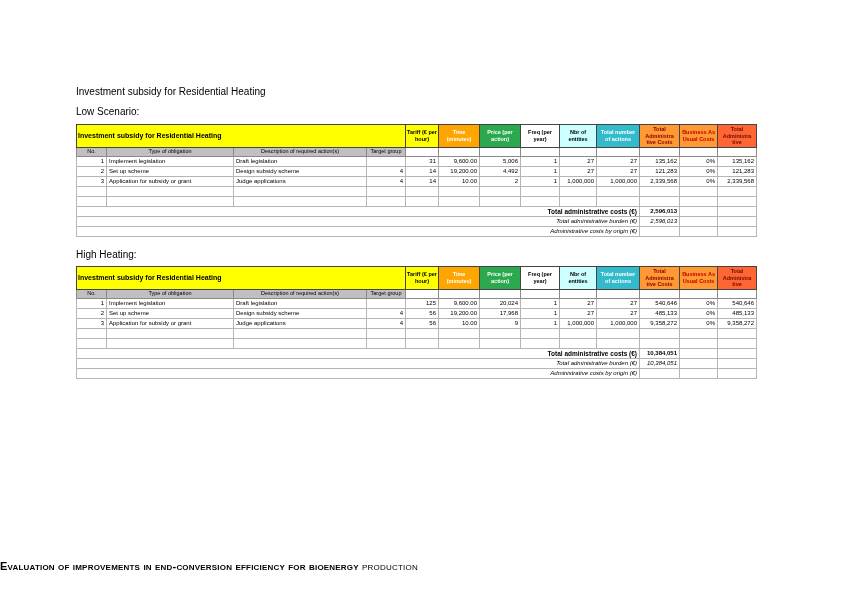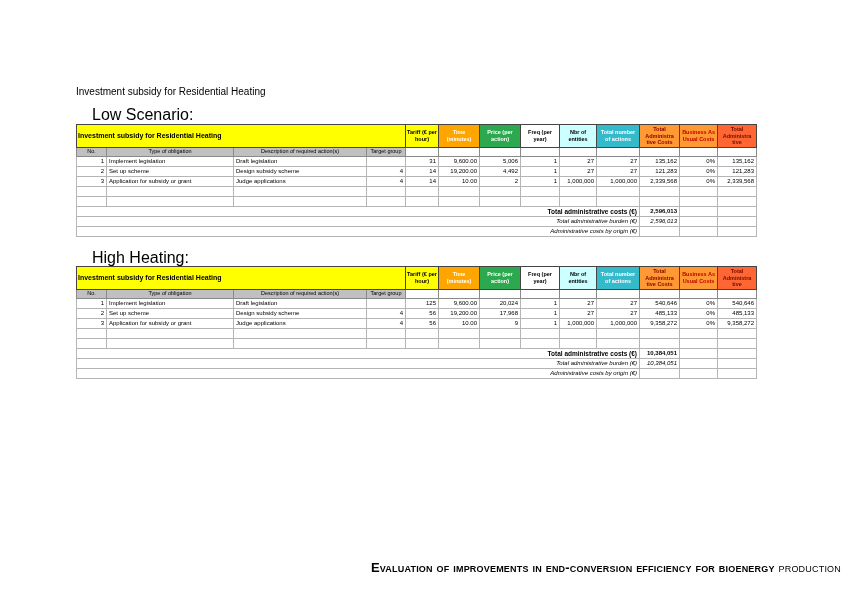--- a/index.html
+++ b/index.html
@@ -1,19 +1,19 @@
 <!DOCTYPE html>
 <html><head>
 <meta charset="utf-8">
 <style>
   *{margin:0;padding:0;box-sizing:border-box}
   html,body{width:841px;height:595px;background:#fff;overflow:hidden}
   body{position:relative;font-family:"Liberation Sans",sans-serif;color:#000}
   .page-title{position:absolute;left:76px;top:86px;font-size:10px}
-  .scen{position:absolute;left:92px;font-size:16px}
+  .scen{position:absolute;left:76px;font-size:10px}
   #scen-low{top:106px}
   #scen-high{top:249px}
   table.sheet{position:absolute;left:76px;border-collapse:collapse;table-layout:fixed;width:681px;border:1px solid #555}
   #table-low{top:124px}
   #table-high{top:266px}
   .sheet td{border:1px solid #b5b5b5;font-size:6px;line-height:7px;padding:0 2px;height:10px;overflow:hidden;white-space:nowrap;vertical-align:middle;background:#fff}
   .sheet tr.hdr td{border:1px solid #444;font-weight:bold;font-size:5.5px;line-height:6.5px;text-align:center;white-space:normal;height:22px;padding:1px}
   td.ttl{background:#FFFF00 !important;text-align:left !important;font-size:7px !important;line-height:9px !important}
   td.h-tariff{background:#FFFF00 !important;color:#000}
   td.h-time{background:#FFA500 !important;color:#fff}
@@ -24,21 +24,21 @@
   td.h-admin{background:#FF9933 !important;color:#8B0000}
   td.h-bau{background:#FF9933 !important;color:#C00000}
   td.h-tot{background:#FF6633 !important;color:#6B0F00}
   tr.sub td{background:#C0C0C0;text-align:center;font-size:5.5px;height:9px;border-color:#8a8a8a}
   tr.sub td.plain{background:#fff}
   .num{text-align:right}
   tr.gap td{height:10px}
   td.tlab{text-align:right;font-weight:bold;font-size:6.5px}
   td.ital{font-style:italic;font-weight:normal;font-size:6px}
   td.tval{font-weight:bold}
-  .footer{position:absolute;left:0;top:560px;width:841px;text-align:right;font-variant:small-caps;font-size:13px;letter-spacing:.2px}
+  .footer{position:absolute;left:0;top:560px;width:841px;text-align:left;font-variant:small-caps;font-size:11px;letter-spacing:.2px}
   .footer .f-main{font-weight:bold}
 </style>
 </head>
 <body>
 
 <div class="page-title">Investment subsidy for Residential Heating</div>
 <div class="scen" id="scen-low">Low Scenario:</div>
 
 <table class="sheet" id="table-low">
 <colgroup>

